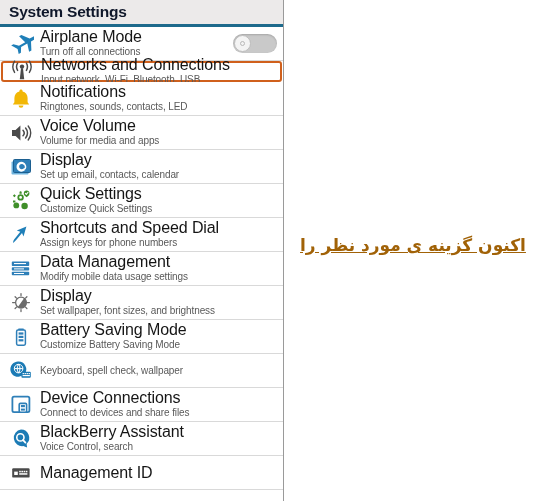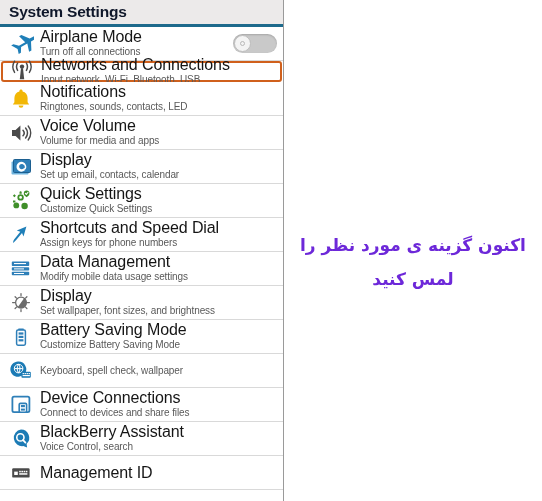--- a/index.html
+++ b/index.html
@@ -149,26 +149,27 @@
     height: 501px;
     background: #ffffff;
     position: relative;
   }
   #instruction-text {
     position: absolute;
     left: 0;
     right: 0;
     top: 228px;
     text-align: center;
-    color: #6d28d9;
+    color: #a16207;
     font-size: 17px;
     font-weight: bold;
     line-height: 34px;
     direction: rtl;
     font-family: "DejaVu Sans", sans-serif;
+    text-decoration: underline;
   }
   #instruction-text .l2 { display: block; }
 </style>
 </head>
 <body>
 
 <div id="app">
 
   <div id="settings-panel">
 
@@ -386,17 +387,16 @@
             <div class="r-title">Management ID</div>
           </div>
         </div>
       </div>
 
   </div>
 
   <div id="instruction-panel">
     <div id="instruction-text">
       <span class="l1">اکنون گزینه ی مورد نظر را</span>
-      <span class="l2">لمس کنید</span>
     </div>
   </div>
 
 </div>
 
 </body></html>

